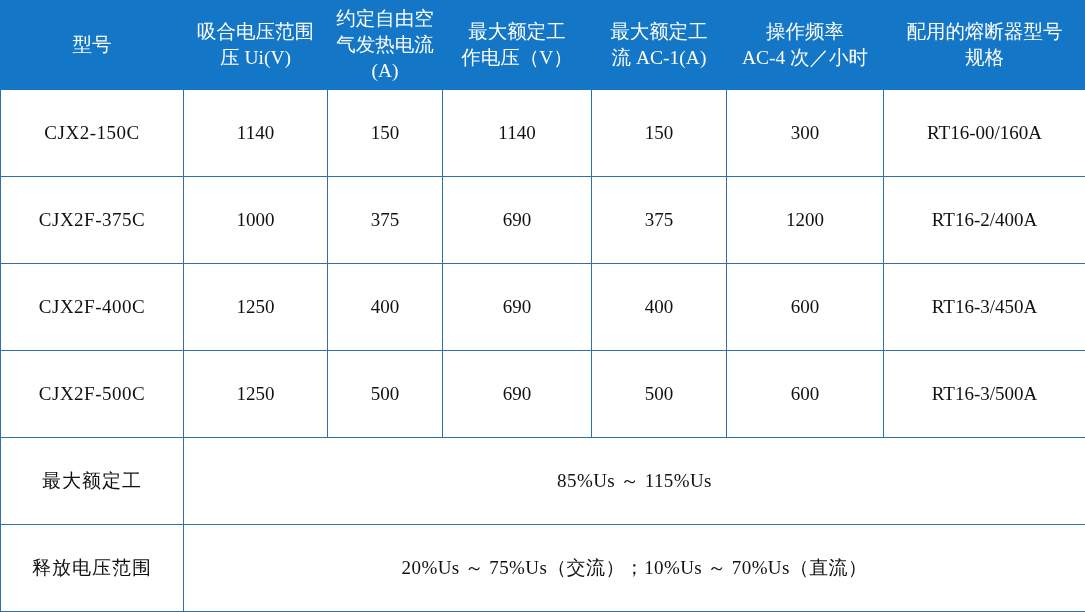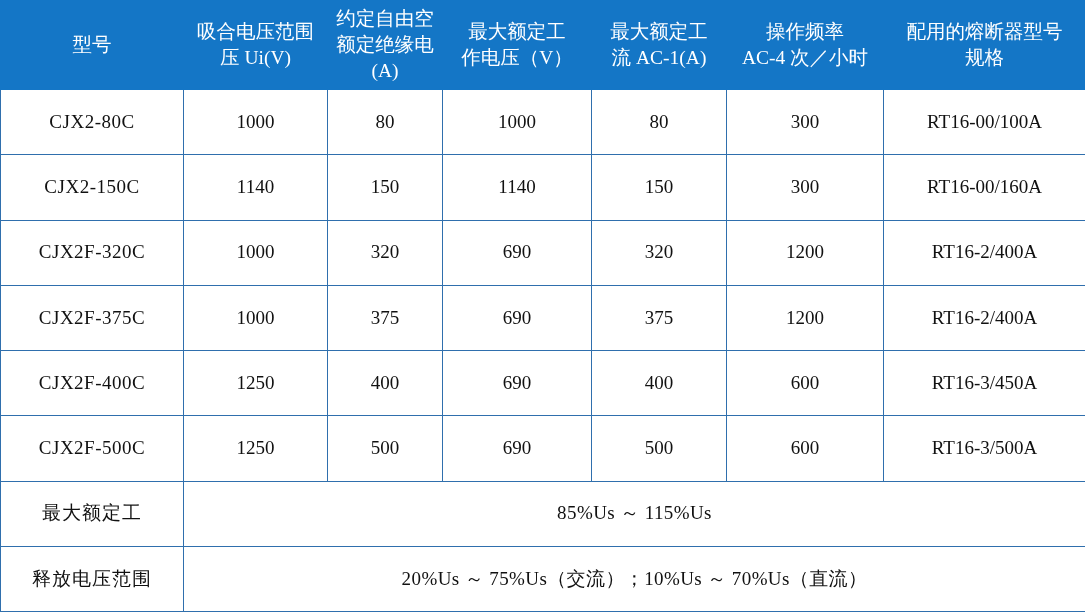--- a/index.html
+++ b/index.html
@@ -76,21 +76,21 @@
     <tr>
       <th>
         <span>型号</span>
       </th>
       <th>
         <span>吸合电压范围</span><br>
         <span>压 Ui(V)</span>
       </th>
       <th>
         <span>约定自由空</span><br>
-        <span>额定绝缘电</span><br>
+        <span>气发热电流</span><br>
         <span>(A)</span>
       </th>
       <th>
         <span>最大额定工</span><br>
         <span>作电压（V）</span>
       </th>
       <th>
         <span>最大额定工</span><br>
         <span>流 AC-1(A)</span>
       </th>
@@ -99,45 +99,27 @@
         <span>AC-4 次／小时</span>
       </th>
       <th>
         <span>配用的熔断器型号</span><br>
         <span>规格</span>
       </th>
     </tr>
   </thead>
   <tbody>
     <tr>
-      <td class="model">CJX2-80C</td>
-      <td>1000</td>
-      <td>80</td>
-      <td>1000</td>
-      <td>80</td>
-      <td>300</td>
-      <td>RT16-00/100A</td>
-    </tr>
-    <tr>
       <td class="model">CJX2-150C</td>
       <td>1140</td>
       <td>150</td>
       <td>1140</td>
       <td>150</td>
       <td>300</td>
       <td>RT16-00/160A</td>
-    </tr>
-    <tr>
-      <td class="model">CJX2F-320C</td>
-      <td>1000</td>
-      <td>320</td>
-      <td>690</td>
-      <td>320</td>
-      <td>1200</td>
-      <td>RT16-2/400A</td>
     </tr>
     <tr>
       <td class="model">CJX2F-375C</td>
       <td>1000</td>
       <td>375</td>
       <td>690</td>
       <td>375</td>
       <td>1200</td>
       <td>RT16-2/400A</td>
     </tr>

